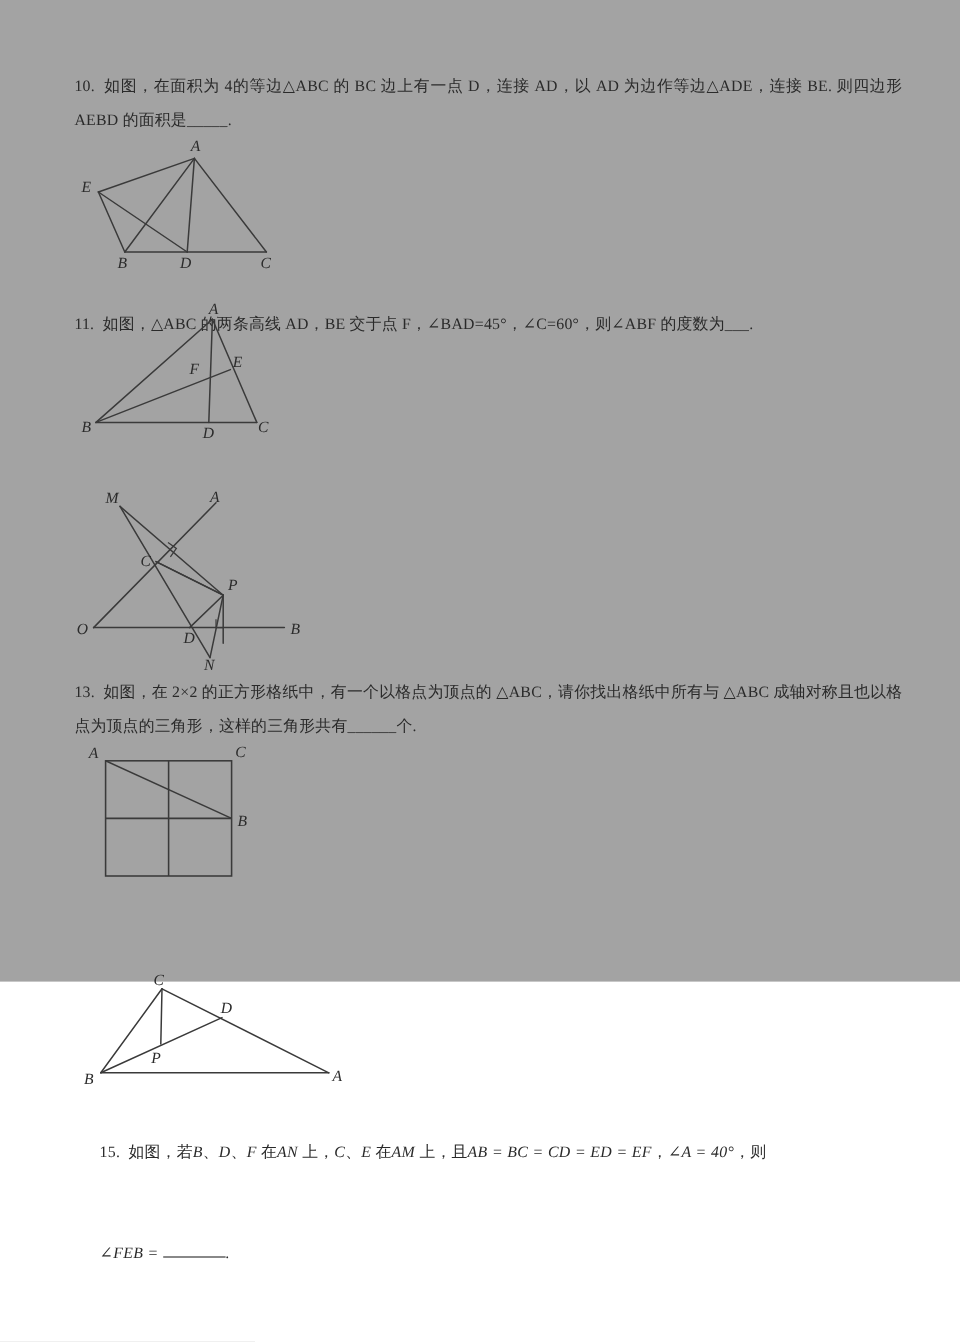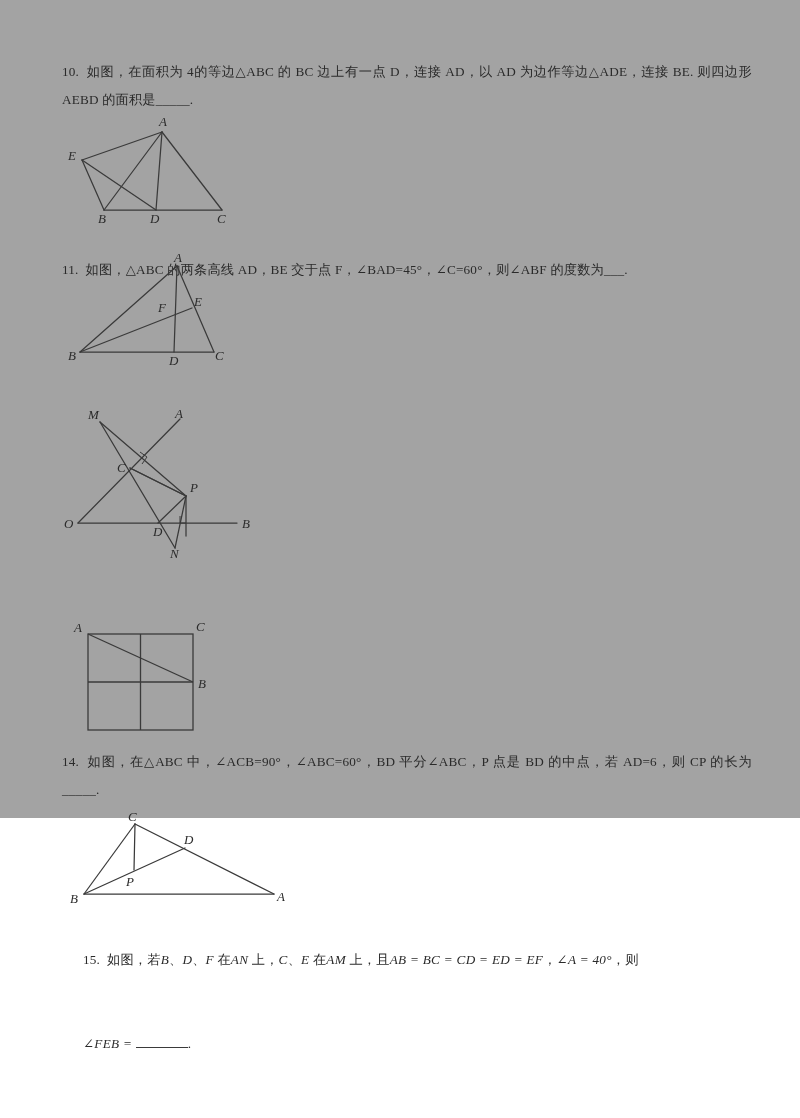--- a/index.html
+++ b/index.html
@@ -151,41 +151,41 @@
       <text x="113" y="12" font-size="13">A</text>
       <text x="55" y="66" font-size="13">C</text>
       <text x="128" y="86" font-size="13">P</text>
       <text x="2" y="122" font-size="13">O</text>
       <text x="91" y="130" font-size="13">D</text>
       <text x="180" y="122" font-size="13">B</text>
       <text x="108" y="152" font-size="13">N</text>
     </svg>
   </div>
 
+  <div class="qblock" style="top:563px;">
+    <div class="qtext">13.  如图，在 2×2 的正方形格纸中，有一个以格点为顶点的 △ABC，请你找出格纸中所有与 △ABC 成轴对称且也以格点为顶点的三角形，这样的三角形共有______个.</div>
+  </div>
 
   <div class="fig" style="left:62px; top:620px;">
     <svg width="180" height="120" viewBox="0 0 180 120">
       <g stroke="#3a3a3a" stroke-width="1.3" fill="none">
 
         <rect x="26" y="14" width="105" height="96"></rect>
 
         <line x1="78.5" y1="14" x2="78.5" y2="110"></line>
         <line x1="26" y1="62" x2="131" y2="62"></line>
 
         <line x1="26" y1="14" x2="131" y2="62"></line>
       </g>
       <text x="12" y="12" font-size="13">A</text>
       <text x="134" y="11" font-size="13">C</text>
       <text x="136" y="68" font-size="13">B</text>
     </svg>
   </div>
 
-  <div class="qblock" style="top:748px;">
-    <div class="qtext">14.  如图，在△ABC 中，∠ACB=90°，∠ABC=60°，BD 平分∠ABC，P 点是 BD 的中点，若 AD=6，则 CP 的长为_____.</div>
-  </div>
 
   <div class="fig" style="left:62px; top:808px;">
     <svg width="270" height="100" viewBox="0 0 270 100">
       <g stroke="#3a3a3a" stroke-width="1.25" fill="none" stroke-linecap="round">
 
         <line x1="22" y1="86" x2="212" y2="86"></line>
 
         <line x1="22" y1="86" x2="73" y2="16"></line>
 
         <line x1="73" y1="16" x2="212" y2="86"></line>

